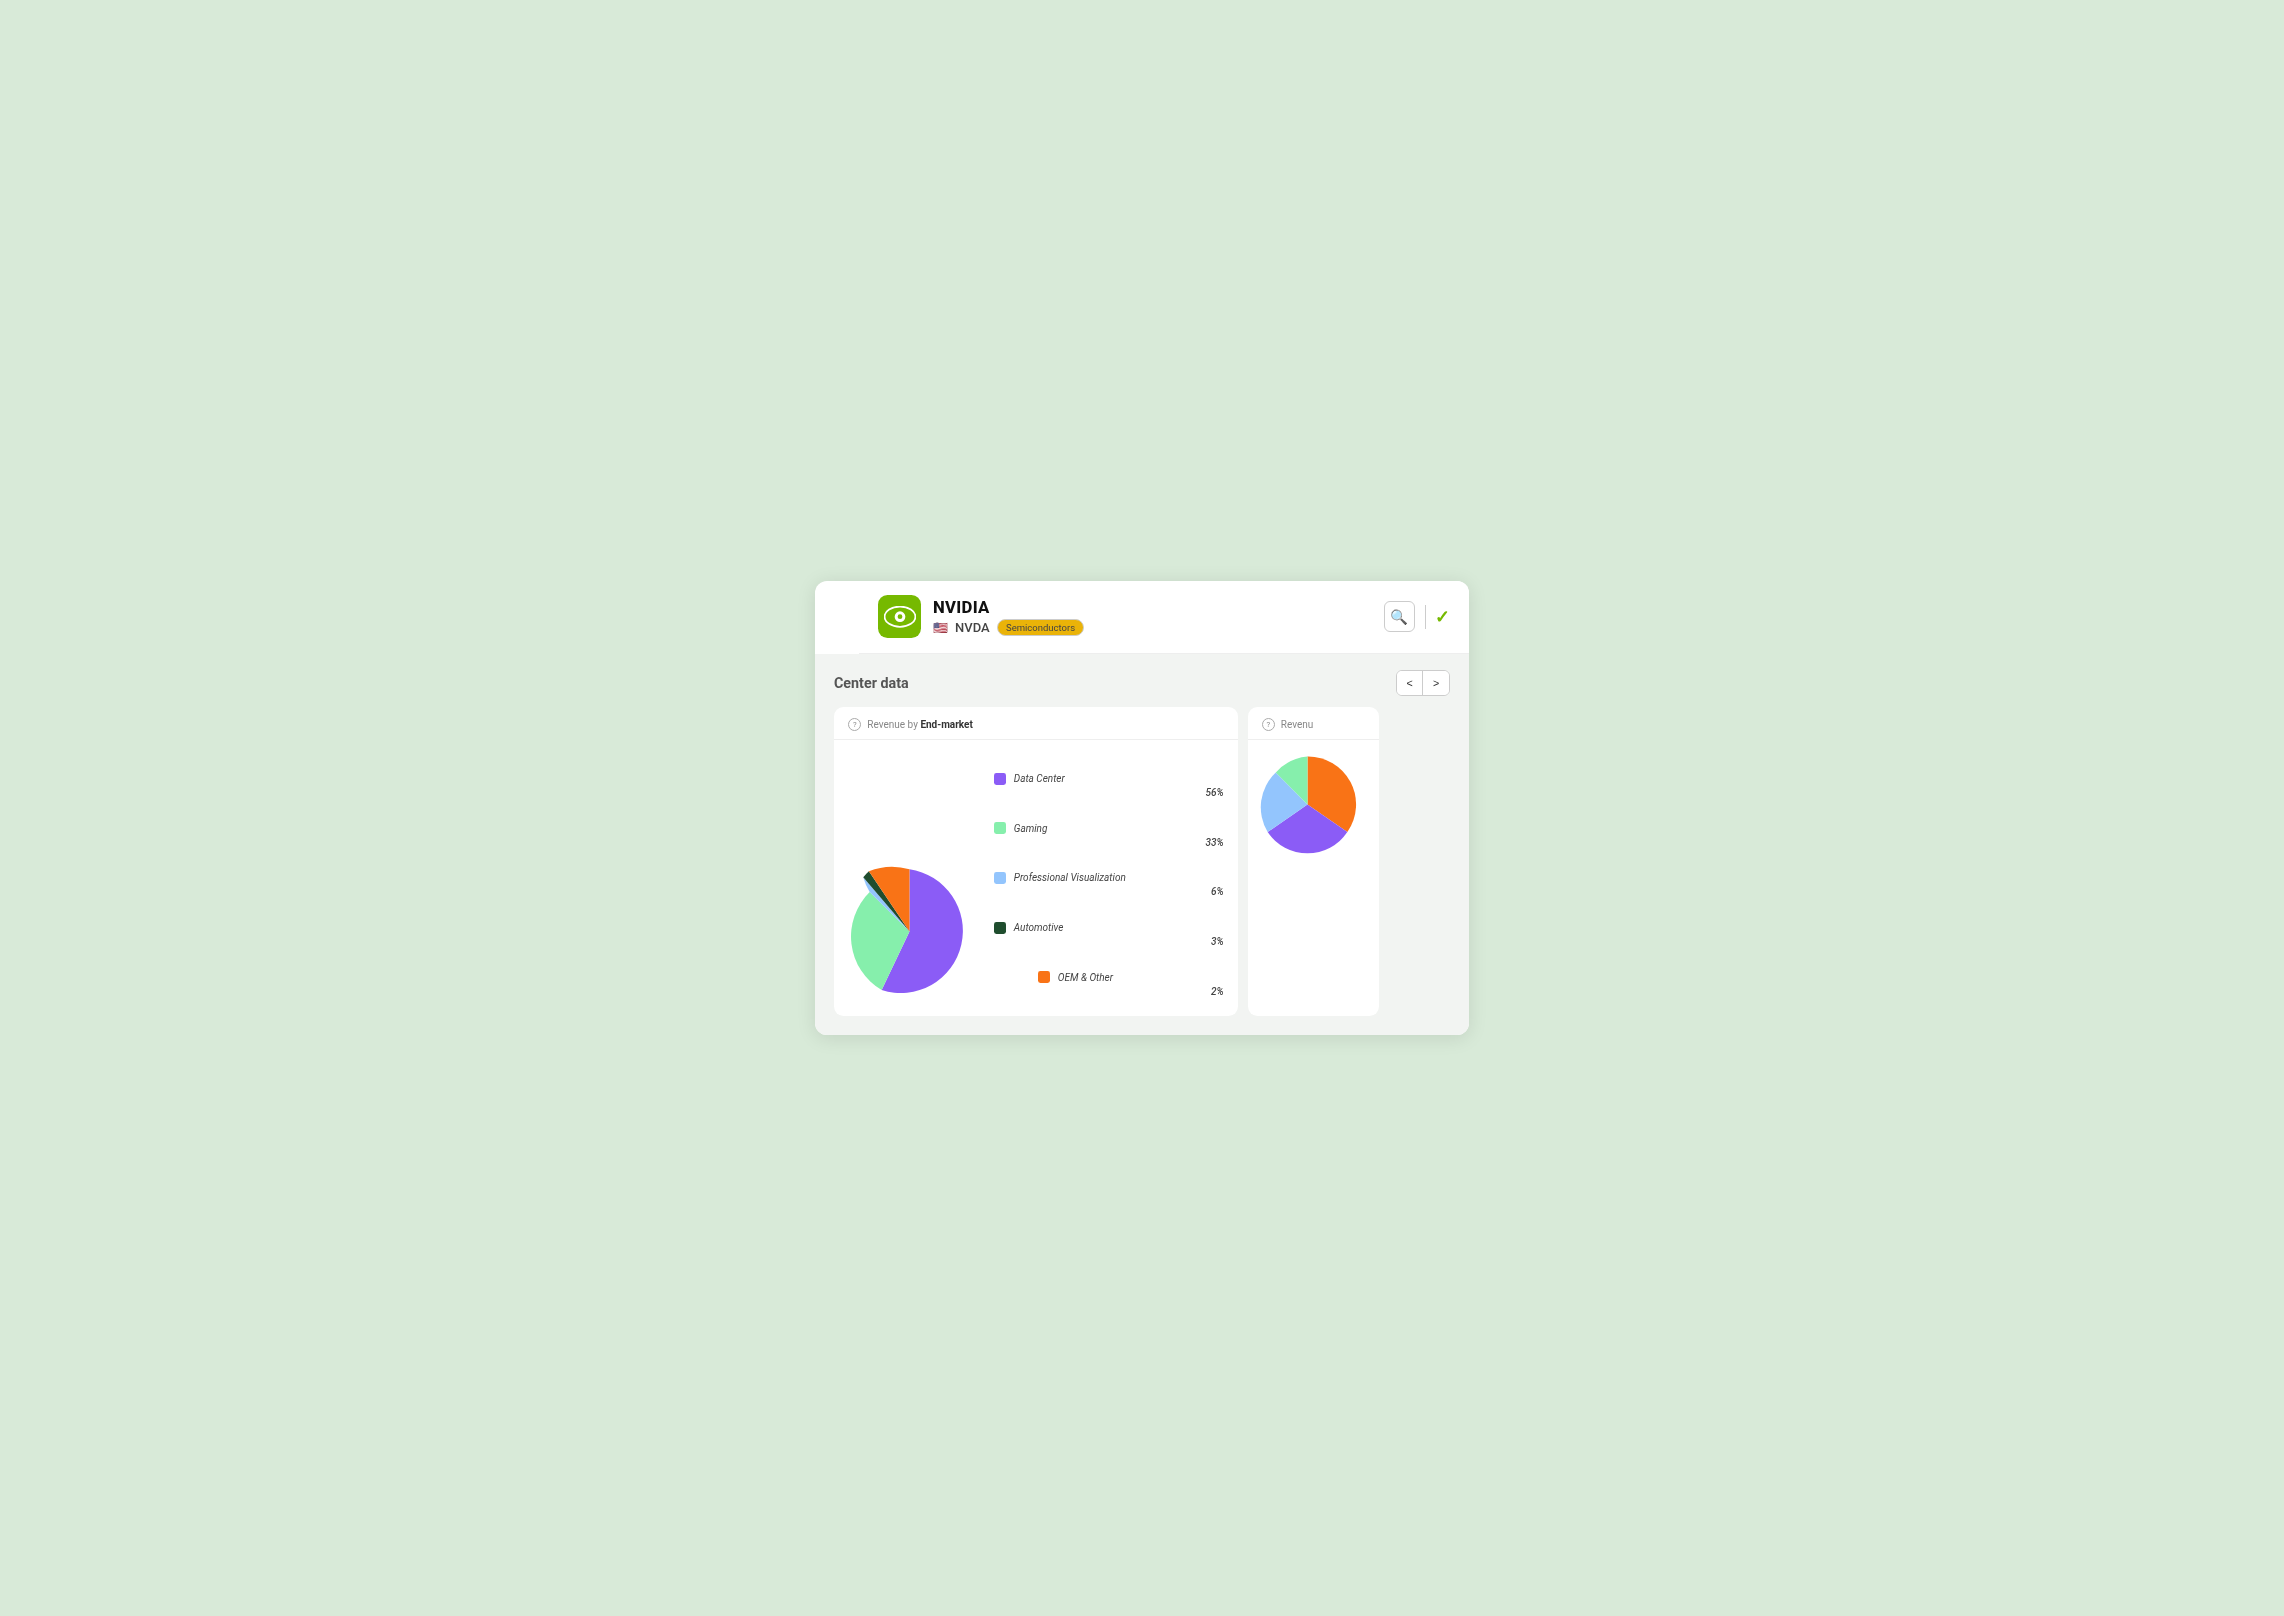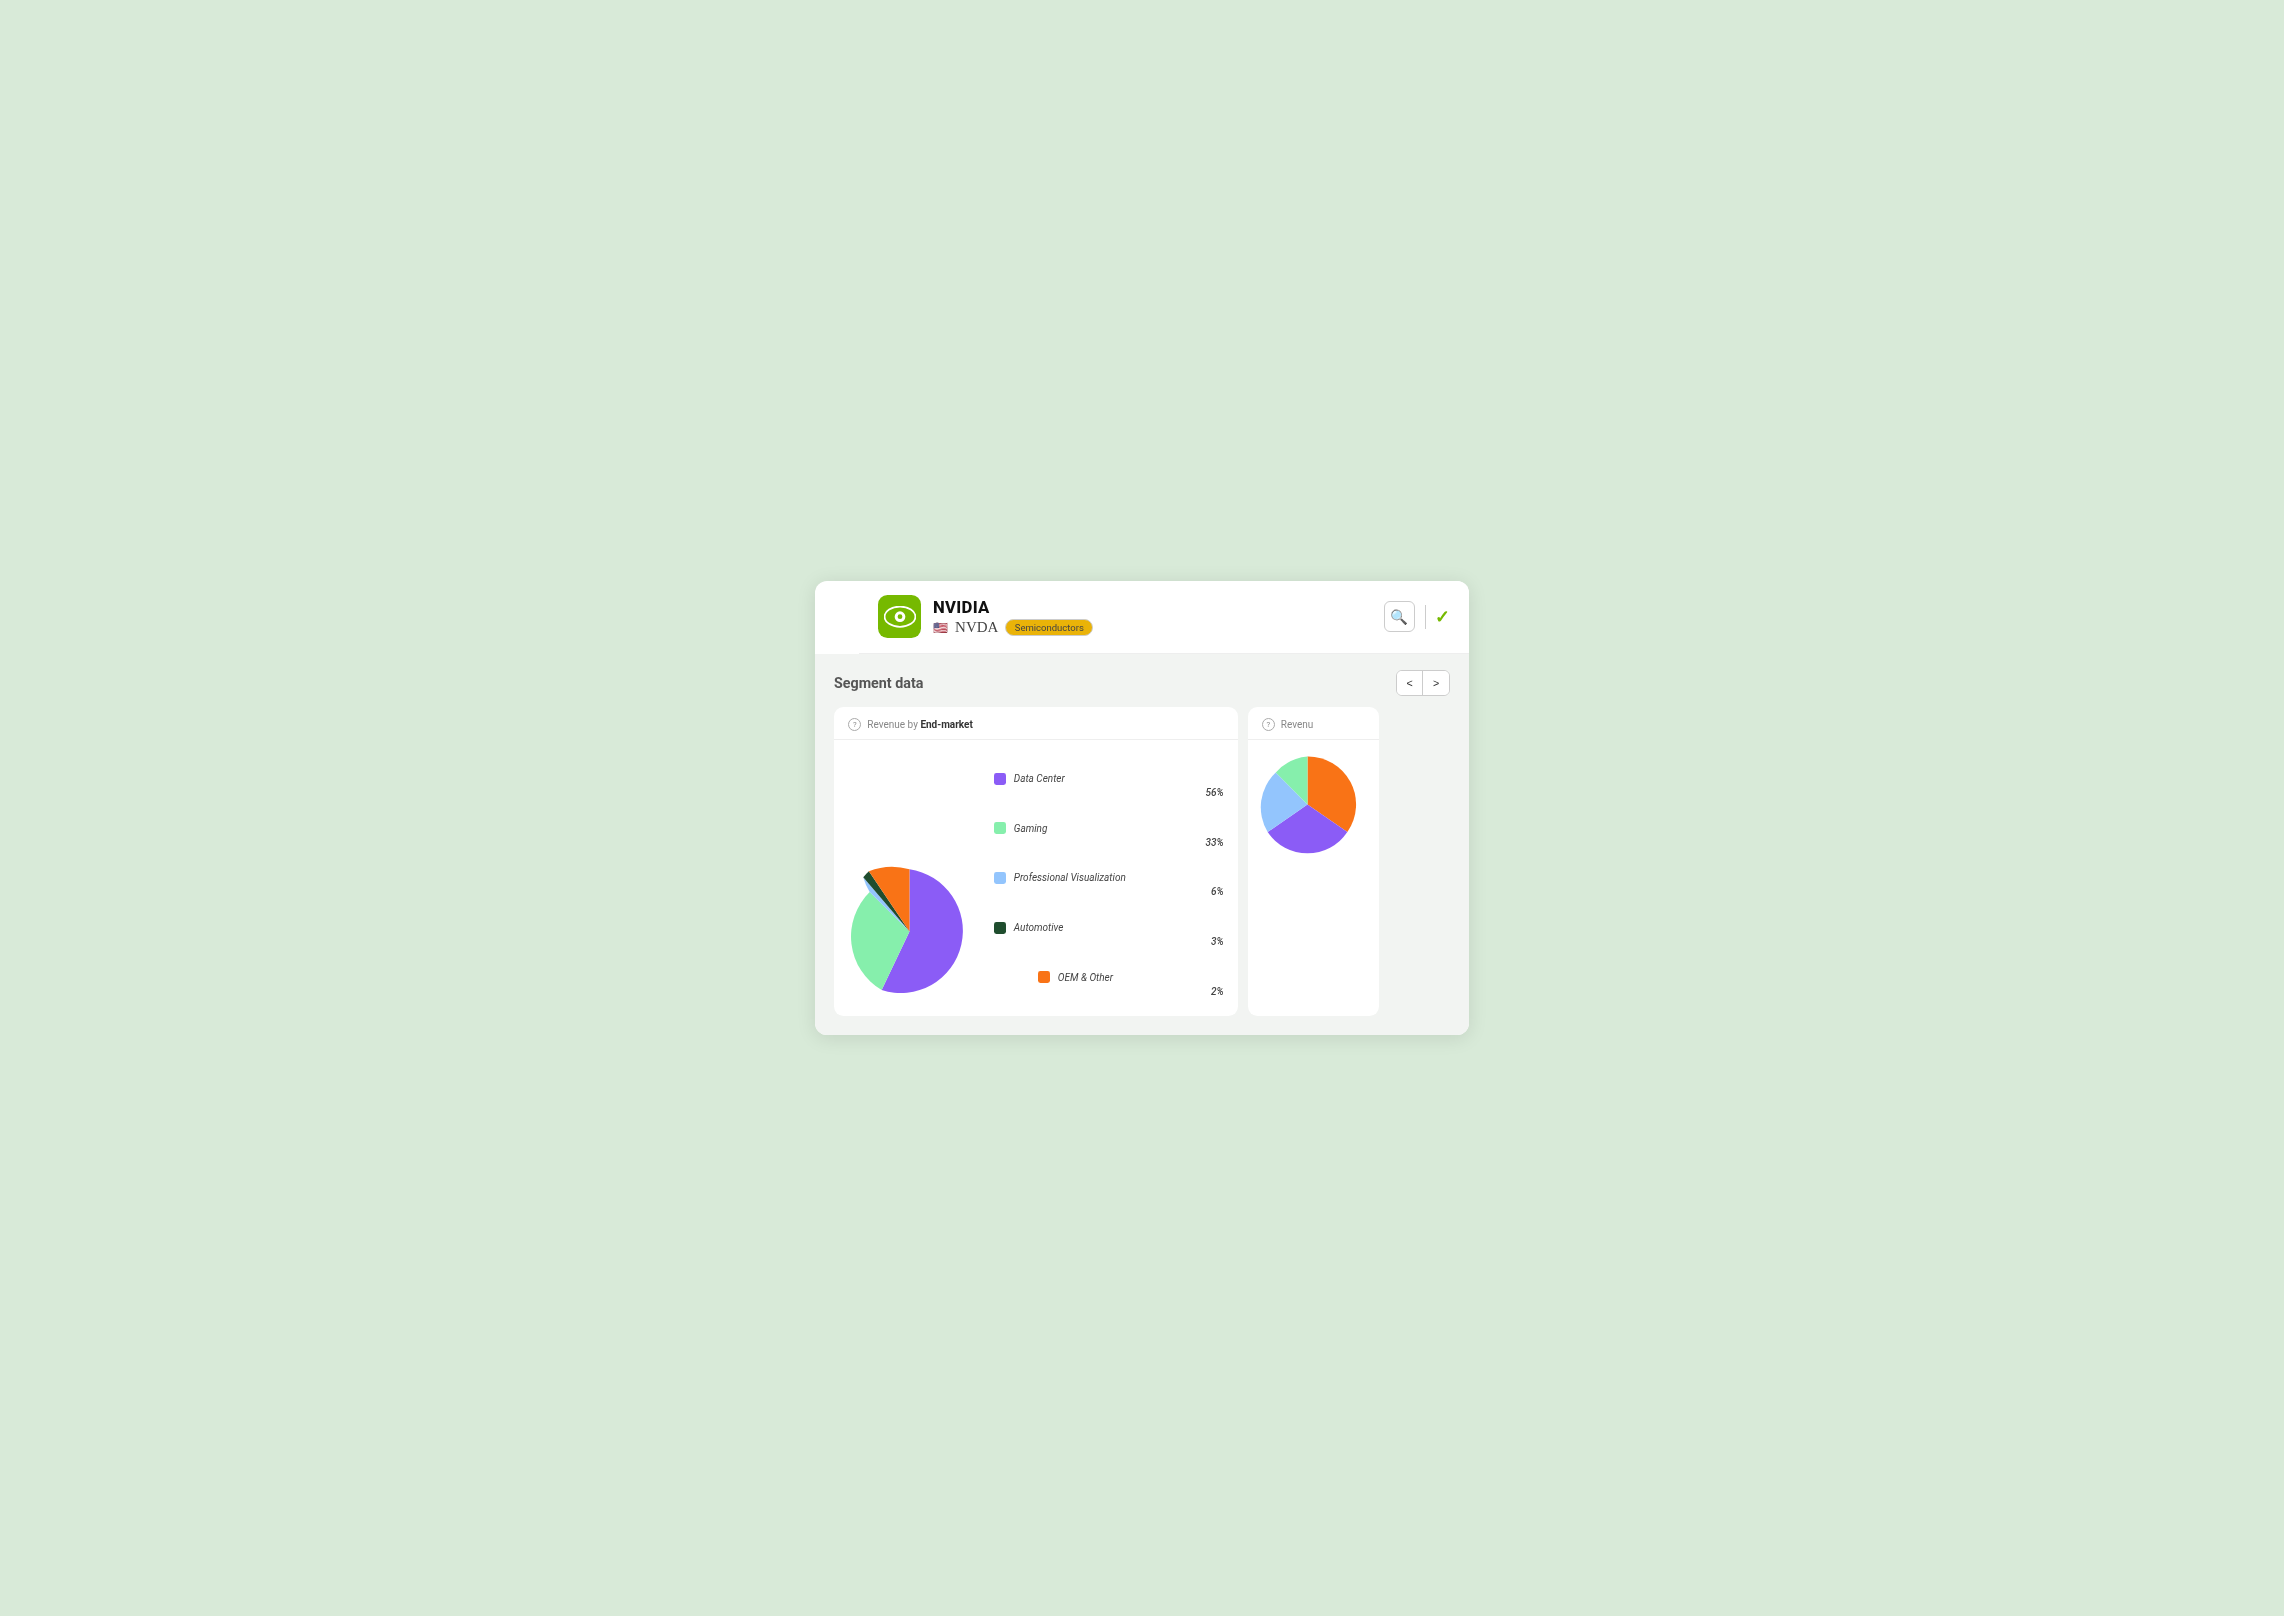--- a/index.html
+++ b/index.html
@@ -61,24 +61,23 @@
       align-items: center;
       gap: 7.1px;
       margin-top: 2.4px;
     }
 
     .flag-emoji {
       font-size: 12px;
     }
 
     .ticker {
-      font-size: 15px;
+      font-size: 13px;
       color: #444;
       font-weight: 500;
-      font-family: Liberation Serif, serif;
     }
 
     .sector-badge {
       border: 0.9px solid #ccc;
       border-radius: 12px;
       padding: 1.8px 8.3px;
       font-size: 9.5px;
       color: #444;
       background: #eab308;
     }
@@ -319,21 +318,21 @@
       <button class="search-btn">
         <span>🔍</span>
       </button>
       <div class="divider-v"></div>
       <span class="check-btn">✓</span>
     </div>
   </div>
 
   <div class="segment-section">
     <div class="segment-header">
-      <div class="segment-title">Segment data</div>
+      <div class="segment-title">Center data</div>
       <div class="nav-buttons">
         <button class="nav-btn">&lt;</button>
         <button class="nav-btn">&gt;</button>
       </div>
     </div>
 
     <div class="charts-row">
 
       <div class="chart-card">
         <div class="chart-label-bar">

